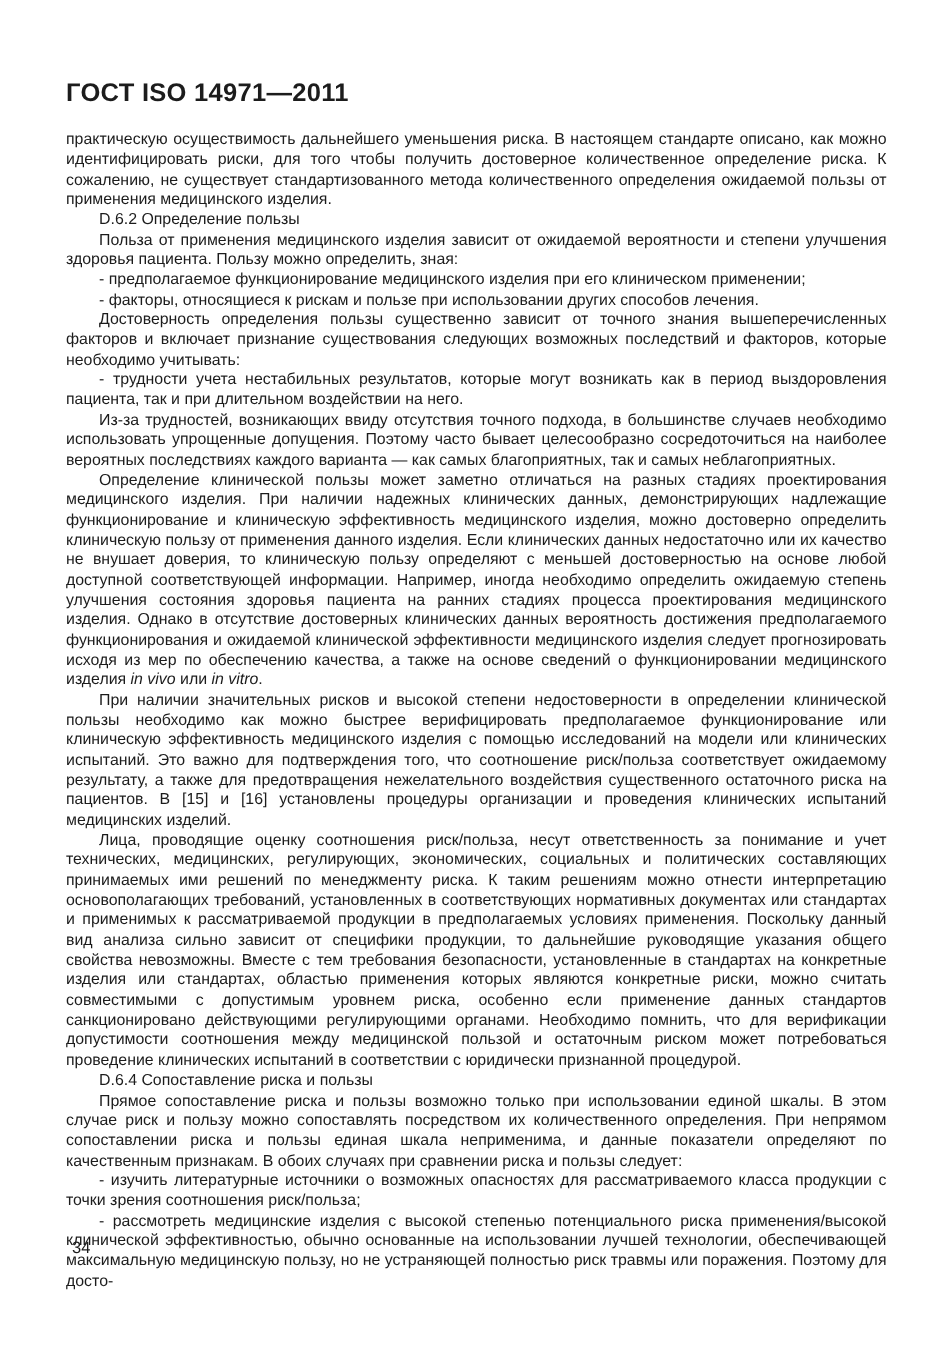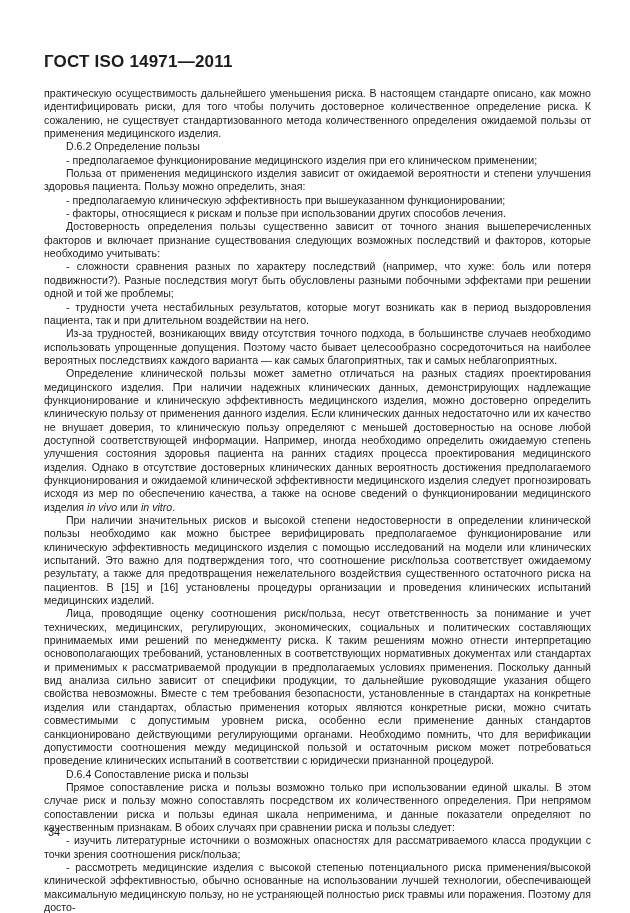--- a/index.html
+++ b/index.html
@@ -55,26 +55,24 @@
 </style>
 </head>
 <body>
 
 <div class="doc-page">
   <div class="doc-header">ГОСТ ISO 14971—2011</div>
 
   <div class="doc-body">
     <p class="no-indent">практическую осуществимость дальнейшего уменьшения риска. В настоящем стандарте описано, как можно идентифицировать риски, для того чтобы получить достоверное количественное определение риска. К сожалению, не существует стандартизованного метода количественного определения ожидаемой пользы от применения медицинского изделия.</p>
     <p class="heading">D.6.2 Определение пользы</p>
+    <p>Польза от применения медицинского изделия зависит от ожидаемой вероятности и степени улучшения здоровья пациента. Пользу можно определить, зная:</p>
     <p>- предполагаемое функционирование медицинского изделия при его клиническом применении;</p>
-    <p>Польза от применения медицинского изделия зависит от ожидаемой вероятности и степени улучшения здоровья пациента. Пользу можно определить, зная:</p>
-    <p>- предполагаемую клиническую эффективность при вышеуказанном функционировании;</p>
     <p>- факторы, относящиеся к рискам и пользе при использовании других способов лечения.</p>
     <p>Достоверность определения пользы существенно зависит от точного знания вышеперечисленных факторов и включает признание существования следующих возможных последствий и факторов, которые необходимо учитывать:</p>
-    <p>- сложности сравнения разных по характеру последствий (например, что хуже: боль или потеря подвижности?). Разные последствия могут быть обусловлены разными побочными эффектами при решении одной и той же проблемы;</p>
     <p>- трудности учета нестабильных результатов, которые могут возникать как в период выздоровления пациента, так и при длительном воздействии на него.</p>
     <p>Из-за трудностей, возникающих ввиду отсутствия точного подхода, в большинстве случаев необходимо использовать упрощенные допущения. Поэтому часто бывает целесообразно сосредоточиться на наиболее вероятных последствиях каждого варианта — как самых благоприятных, так и самых неблагоприятных.</p>
     <p><span>Определение клинической пользы может заметно отличаться на разных стадиях проектирования медицинского изделия. При наличии надежных клинических данных, демонстрирующих надлежащие функционирование и клиническую эффективность медицинского изделия, можно достоверно определить клиническую пользу от применения данного изделия. Если клинических данных недостаточно или их качество не внушает доверия, то клиническую пользу определяют с меньшей достоверностью на основе любой доступной соответствующей информации. Например, иногда необходимо определить ожидаемую степень улучшения состояния здоровья пациента на ранних стадиях процесса проектирования медицинского изделия. Однако в отсутствие достоверных клинических данных вероятность достижения предполагаемого функционирования и ожидаемой клинической эффективности медицинского изделия следует прогнозировать исходя из мер по обеспечению качества, а также на основе сведений о функционировании медицинского изделия </span><span class="italic-term">in vivo</span><span> или </span><span class="italic-term">in vitro</span><span>.</span></p>
     <p>При наличии значительных рисков и высокой степени недостоверности в определении клинической пользы необходимо как можно быстрее верифицировать предполагаемое функционирование или клиническую эффективность медицинского изделия с помощью исследований на модели или клинических испытаний. Это важно для подтверждения того, что соотношение риск/польза соответствует ожидаемому результату, а также для предотвращения нежелательного воздействия существенного остаточного риска на пациентов. В [15] и [16] установлены процедуры организации и проведения клинических испытаний медицинских изделий.</p>
     <p>Лица, проводящие оценку соотношения риск/польза, несут ответственность за понимание и учет технических, медицинских, регулирующих, экономических, социальных и политических составляющих принимаемых ими решений по менеджменту риска. К таким решениям можно отнести интерпретацию основополагающих требований, установленных в соответствующих нормативных документах или стандартах и применимых к рассматриваемой продукции в предполагаемых условиях применения. Поскольку данный вид анализа сильно зависит от специфики продукции, то дальнейшие руководящие указания общего свойства невозможны. Вместе с тем требования безопасности, установленные в стандартах на конкретные изделия или стандартах, областью применения которых являются конкретные риски, можно считать совместимыми с допустимым уровнем риска, особенно если применение данных стандартов санкционировано действующими регулирующими органами. Необходимо помнить, что для верификации допустимости соотношения между медицинской пользой и остаточным риском может потребоваться проведение клинических испытаний в соответствии с юридически признанной процедурой.</p>
     <p class="heading">D.6.4 Сопоставление риска и пользы</p>
     <p>Прямое сопоставление риска и пользы возможно только при использовании единой шкалы. В этом случае риск и пользу можно сопоставлять посредством их количественного определения. При непрямом сопоставлении риска и пользы единая шкала неприменима, и данные показатели определяют по качественным признакам. В обоих случаях при сравнении риска и пользы следует:</p>
     <p>- изучить литературные источники о возможных опасностях для рассматриваемого класса продукции с точки зрения соотношения риск/польза;</p>
     <p>- рассмотреть медицинские изделия с высокой степенью потенциального риска применения/высокой клинической эффективностью, обычно основанные на использовании лучшей технологии, обеспечивающей максимальную медицинскую пользу, но не устраняющей полностью риск травмы или поражения. Поэтому для досто-</p>
   </div>

